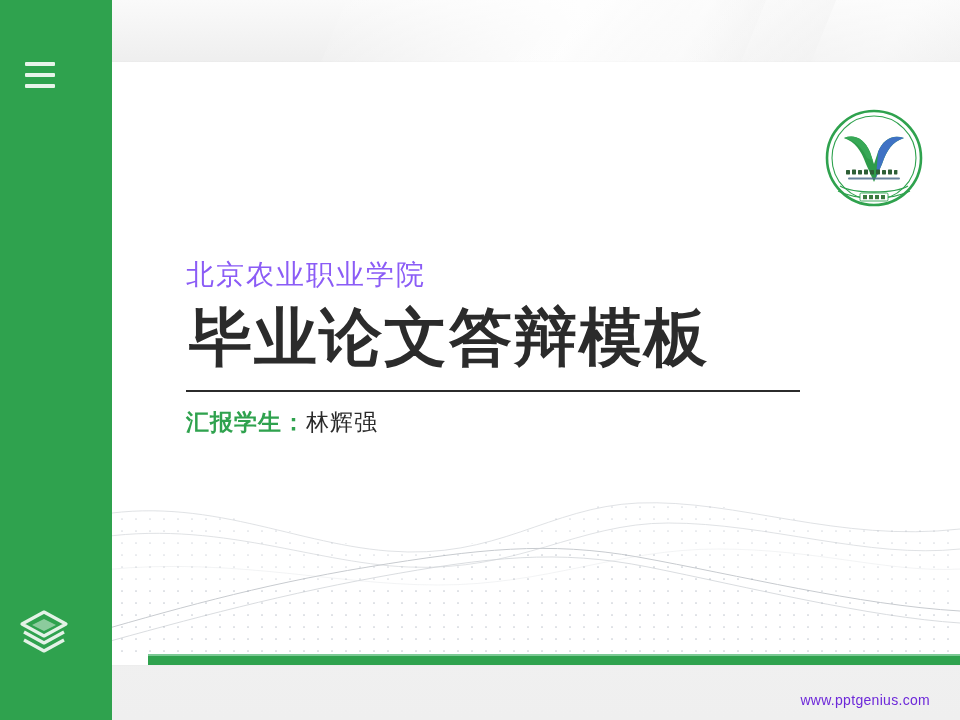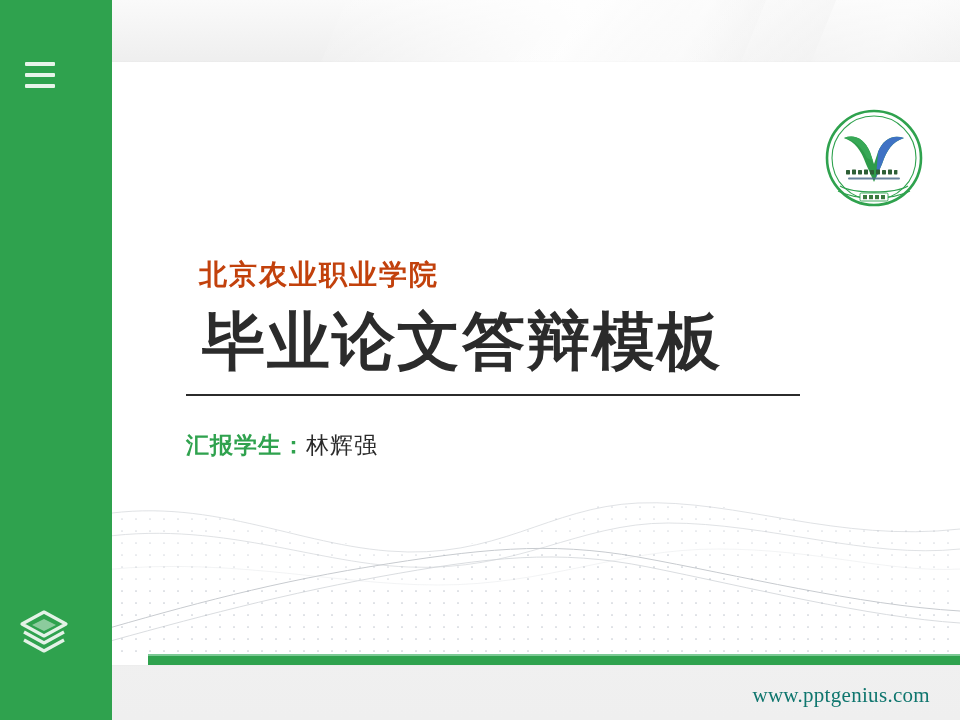--- a/index.html
+++ b/index.html
@@ -145,48 +145,48 @@
     position: absolute;
     left: 108px;
     top: 196px;
     width: 700px;
     z-index: 6;
   }
 
   .college-name {
     font-family: "DejaVu Sans", "Liberation Sans", sans-serif;
     font-size: 28px;
-    font-weight: bold;
-    color: #c2410c;
+    font-weight: normal;
+    color: #8b5cf6;
     letter-spacing: 2px;
     line-height: 1.2;
-    margin: 0 0 12px 13px;
+    margin: 0 0 12px 0;
     white-space: nowrap;
   }
 
   .main-title {
     font-family: "DejaVu Sans", "Liberation Sans", sans-serif;
     font-size: 63px;
     font-weight: bold;
     color: #2b2b2b;
     letter-spacing: 2px;
     line-height: 1.08;
-    margin: 16px;
+    margin: 3px;
     white-space: nowrap;
   }
 
   .rule {
     margin-top: 18px;
     width: 614px;
     height: 2px;
     background: #2b2b2b;
   }
 
   .people-row {
-    margin-top: 36px;
+    margin-top: 17px;
     display: flex;
     align-items: baseline;
     white-space: nowrap;
   }
   .people-item {
     font-family: "DejaVu Sans", "Liberation Sans", sans-serif;
     font-size: 23px;
     line-height: 1.2;
     letter-spacing: 1px;
   }
@@ -198,23 +198,23 @@
   .people-value {
     color: #2b2b2b;
     font-weight: normal;
   }
 
   
   .watermark {
     position: absolute;
     right: 30px;
     bottom: 12px;
-    font-family: Liberation Serif, serif;
-    font-size: 21px;
-    color: #0f766e;
+    font-family: Liberation Sans, sans-serif;
+    font-size: 14px;
+    color: #6d28d9;
     letter-spacing: .3px;
     z-index: 7;
   }
 </style>
 </head>
 <body>
 
 <div id="stage">
 
   <div class="page-backdrop">

